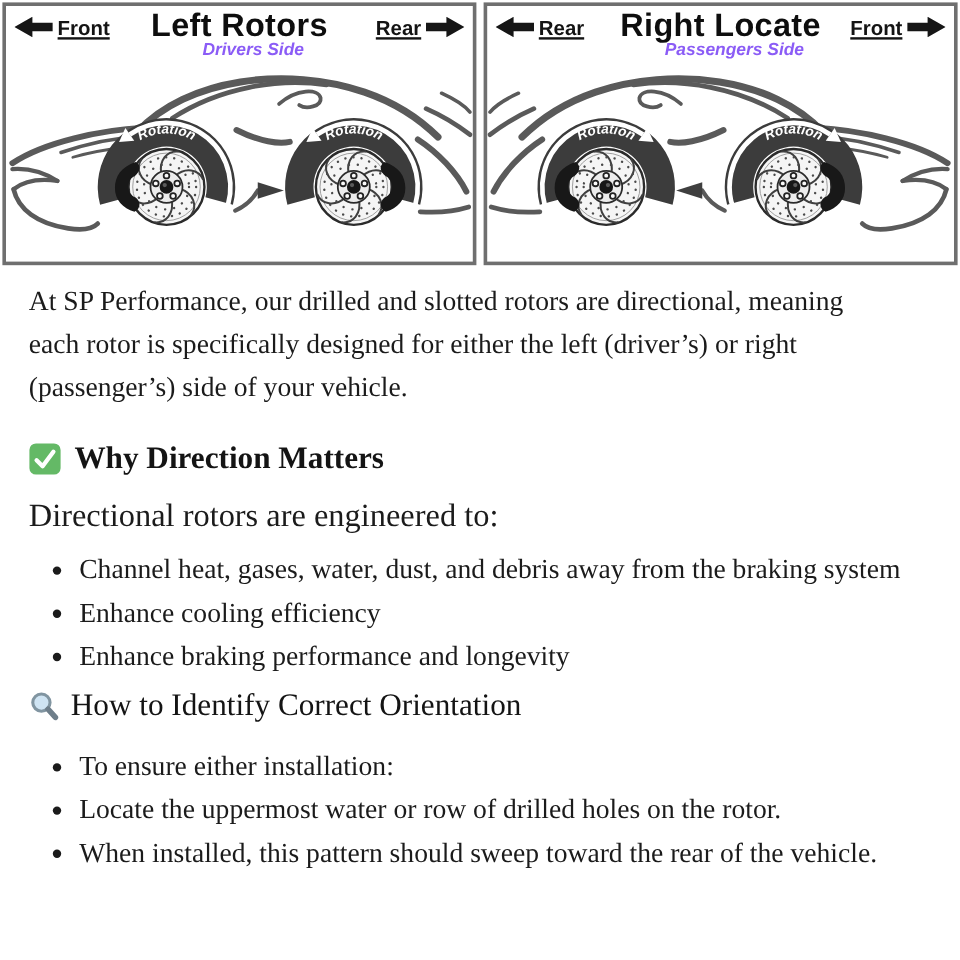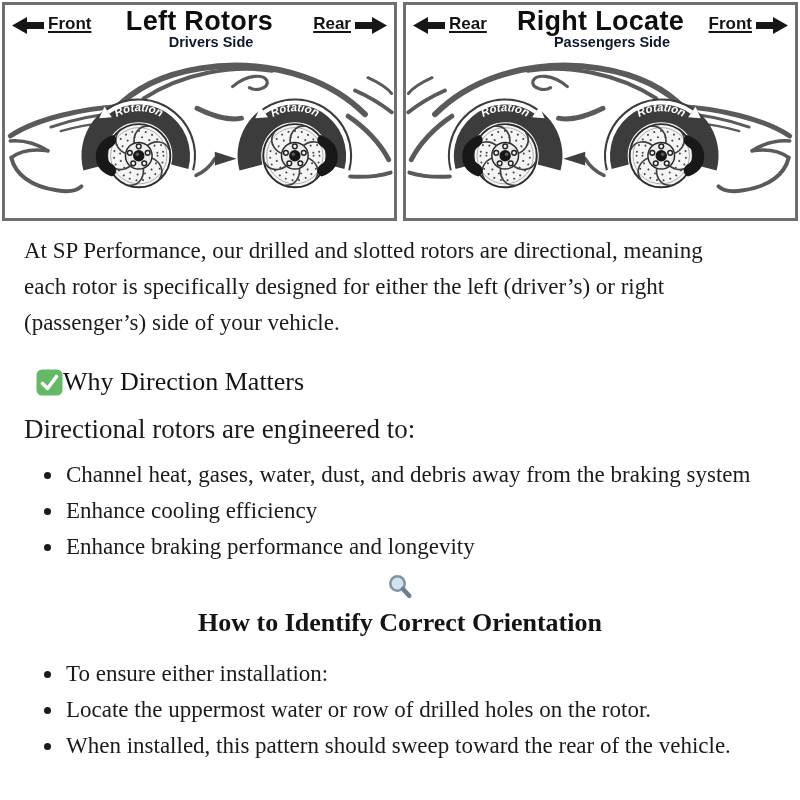--- a/index.html
+++ b/index.html
@@ -6,33 +6,33 @@
   body{
     width:800px;height:800px;overflow:hidden;background:#ffffff;
     font-family:"Liberation Serif",serif;color:#1b1b1b;
   }
   
   .diagram{display:flex;gap:6px;padding:2px 2px 0 2px;}
   .panel{flex:1;height:219px;border:3px solid #6f6f6f;box-sizing:border-box;background:#fff;position:relative;}
   .panel-header{position:relative;height:48px;}
   .title-block{position:absolute;left:0;right:0;top:0;text-align:center;font-family:"Liberation Sans",sans-serif;pointer-events:none;}
   .panel-title{font-size:27px;font-weight:bold;line-height:27px;color:#0e0e0e;letter-spacing:.3px;padding-top:3px;}
-  .panel-subtitle{font-size:14.5px;font-weight:bold;line-height:15px;color:#0f172a;margin-left:23px;}
-  .edge{position:absolute;top:9px;display:flex;align-items:flex-end;gap:4px;
+  .panel-subtitle{font-size:14.5px;font-weight:bold;font-style:italic;line-height:15px;color:#8b5cf6;margin-left:23px;}
+  .edge{position:absolute;top:9px;display:flex;align-items:flex-start;gap:4px;
         font-family:"Liberation Sans",sans-serif;font-weight:bold;font-size:17px;color:#141414;}
   .edge-left{left:7px;} .edge-right{right:7px;}
   .edge-label{text-decoration:underline;text-decoration-thickness:2px;text-underline-offset:2px;}
   .arrow-svg{display:block;}
   .car-svg{display:block;width:100%;height:163px;}
   
   .content{padding:0 24px;}
   .intro{font-size:23px;line-height:36px;max-width:705px;margin:12px 0 26px 0;}
-  .heading{display:flex;align-items:center;font-size:26px;line-height:30px;font-weight:normal;margin:0 0 14px 12px;color:#141414;}
+  .heading{display:flex;align-items:center;gap:11px;font-size:26px;line-height:30px;font-weight:bold;margin:0 0 14px 0;color:#141414;}
   .heading .hicon{flex:none;display:block;}
-  .heading--plain{font-weight:bold;gap:8px;margin:0 0 18px 0;flex-direction:column;}
+  .heading--plain{font-weight:normal;gap:8px;margin:0 0 18px 0;}
   .lead{font-size:27px;line-height:36px;margin:0 0 10px 0;}
   ul.blist{margin:0 0 8px 0;padding:0 0 0 40px;font-size:23px;line-height:36px;max-width:700px;}
   ul.blist li{padding-left:2px;}
   ul.blist--last{margin-bottom:0;}
 </style>
 </head>
 <body>
 
 <div class="diagram">
 

